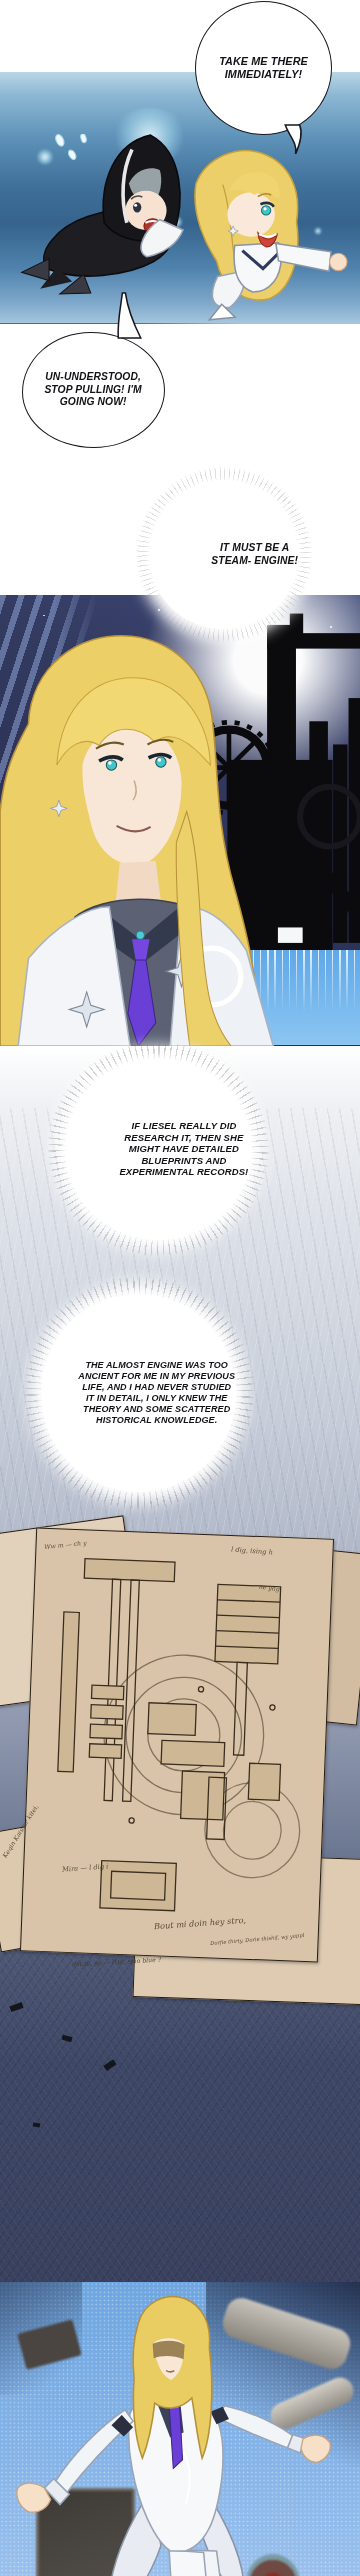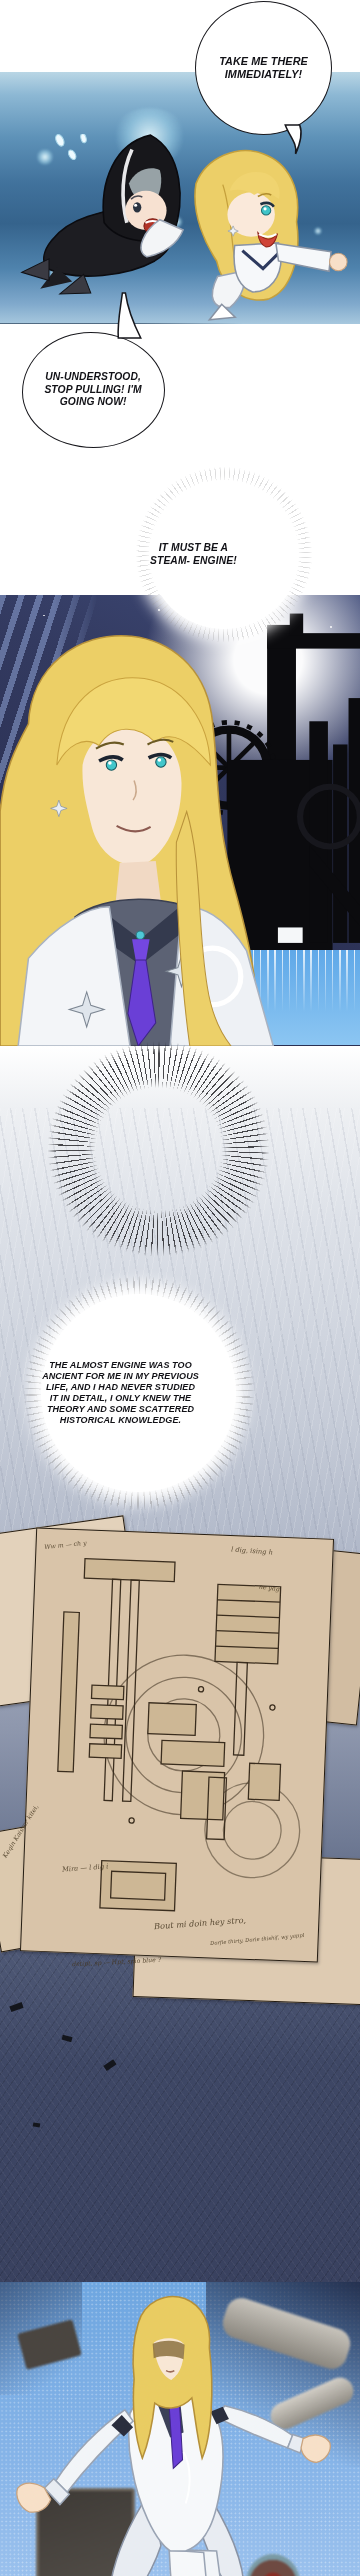--- a/index.html
+++ b/index.html
@@ -12,21 +12,21 @@
   .bubble{position:absolute;background:#fff;border:1.5px solid #17171c;
           display:flex;align-items:center;justify-content:center;z-index:6;}
   .tail{position:absolute;z-index:7;}
   .burst{position:absolute;z-index:6;}
   .burst .rays{position:absolute;inset:0;border-radius:50%;
        background:repeating-conic-gradient(rgba(40,40,44,.85) 0deg .7deg,rgba(40,40,44,0) .7deg 3.4deg);
        filter:blur(0.3px);
        -webkit-mask:radial-gradient(closest-side,transparent 55%,#000 65%,#000 86%,transparent 97%);
        mask:radial-gradient(closest-side,transparent 55%,#000 65%,#000 86%,transparent 97%);}
   .burst .core{position:absolute;inset:9%;border-radius:50%;background:#fff;
-       box-shadow:0 0 14.4px 11.3px #fff;display:flex;align-items:center;justify-content:flex-start;}
+       box-shadow:0 0 14.4px 11.3px #fff;display:flex;align-items:center;justify-content:flex-end;}
   
   .spark{position:absolute;border-radius:50%;filter:blur(0.8px);
          background:radial-gradient(circle,rgba(235,252,255,.95) 0%,rgba(170,220,240,.55) 45%,rgba(120,180,220,0) 72%);}
   .stardot{position:absolute;width:1.5px;height:1.5px;border-radius:50%;background:#fff;opacity:.85;}
   .part{position:absolute;filter:blur(1.3px);border-radius:3.1px;}
   .debris{position:absolute;background:#14161c;}
   .paper{position:absolute;border:1px solid #241c12;z-index:7;box-shadow:1px 1.5px 3.1px rgba(20,20,30,.35);}
   .scribble{position:absolute;font-family:"DejaVu Serif",serif;font-style:italic;color:#43351f;
             opacity:.85;white-space:nowrap;z-index:8;}
 </style>
@@ -176,20 +176,23 @@
       <path d="M478,690 C438,625 388,600 352,605 L330,875 L530,875 Z" fill="#eef1f5" stroke="#a9b2c0" stroke-width="3"></path>
       <circle cx="412" cy="740" r="55" fill="none" stroke="#fff" stroke-width="10"></circle>
       <polygon points="168,770 176,796 202,804 176,812 168,838 160,812 134,804 160,796" fill="#dfe5ec" stroke="#7c8692" stroke-width="2"></polygon>
       <polygon points="352,700 359,723 382,730 359,737 352,760 345,737 322,730 345,723" fill="#dfe5ec" stroke="#7c8692" stroke-width="2"></polygon>
       <path d="M362,420 C392,520 382,640 402,760 C410,812 428,850 448,875 L368,875 C352,760 340,580 342,480 Z" fill="#ecd069" stroke="#b8923a" stroke-width="2"></path>
     </svg>
   </div>
 
   <div class="burst" style="left:44px;top:1038px;width:229px;height:222px;">
     <div class="rays"></div>
+    <div class="core">
+      <div class="btext" style="width:137px;font-size:9.5px;">IF LIESEL REALLY DID RESEARCH IT, THEN SHE MIGHT HAVE DETAILED BLUEPRINTS AND EXPERIMENTAL RECORDS!</div>
+    </div>
   </div>
 
   <div class="abs" style="left:0;top:1046px;width:361px;height:1242px;
        background:linear-gradient(180deg,#ffffff 0%,#eef0f3 5%,#dde1e8 14%,#c6ccd8 30%,#aab2c4 44%,#8e97ad 55%,#6f7a94 64%,#4e5875 73%,#3e4765 82%,#39415f 100%);">
     <div class="abs" style="left:0;top:62px;width:361px;height:567px;opacity:.55;
          background:repeating-linear-gradient(100deg,rgba(255,255,255,.28) 0 1px,rgba(255,255,255,0) 1px 7.7px),
                     repeating-linear-gradient(80deg,rgba(90,100,125,.18) 0 1.5px,rgba(90,100,125,0) 1.5px 12px);"></div>
     <div class="abs" style="left:0;top:835px;width:361px;height:407px;opacity:.8;
          background:repeating-linear-gradient(55deg,rgba(255,255,255,.05) 0 1px,transparent 1px 6.2px),
                     repeating-linear-gradient(-55deg,rgba(0,0,0,.14) 0 1px,transparent 1px 7.2px);"></div>

